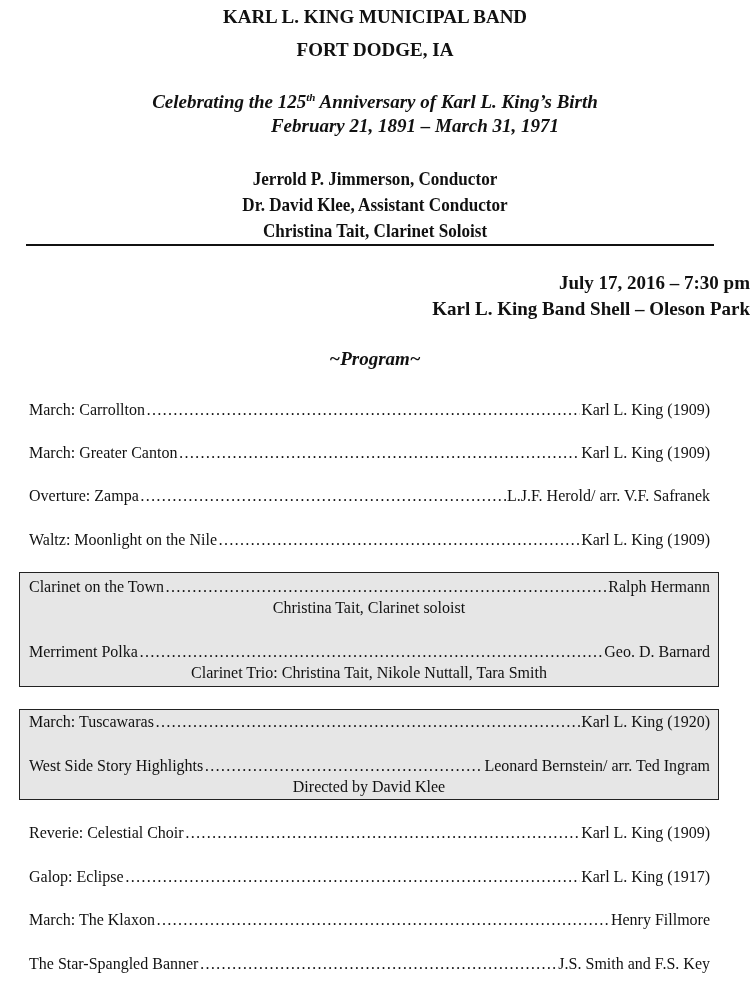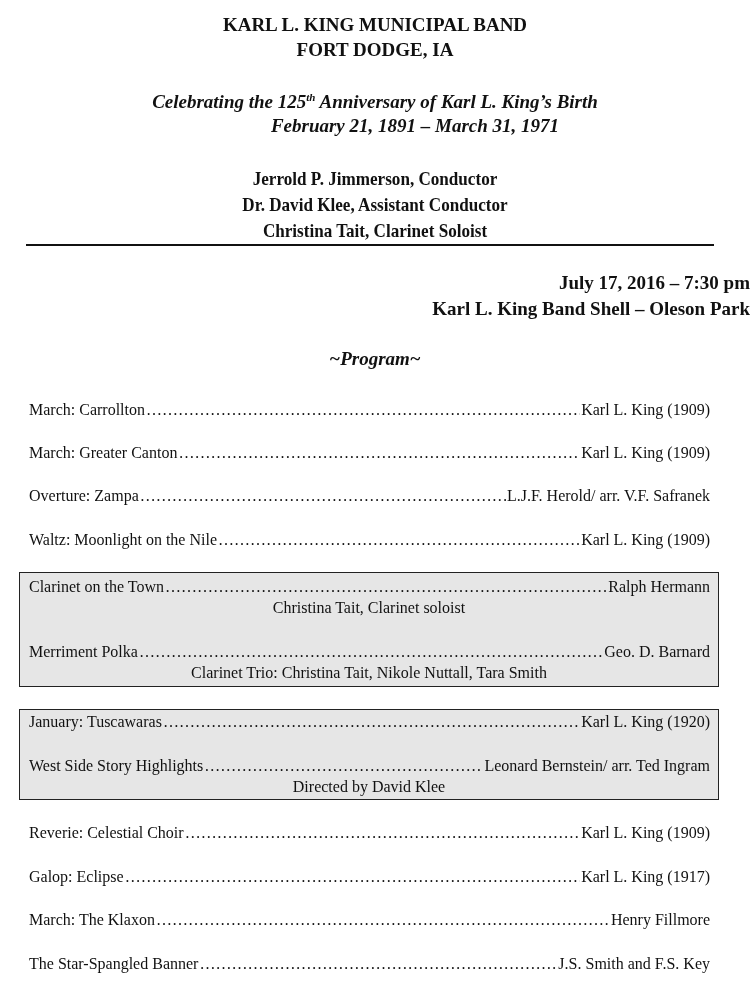--- a/index.html
+++ b/index.html
@@ -2,21 +2,21 @@
 <html><head>
 <meta charset="utf-8">
 <style>
   html, body { margin: 0; padding: 0; background: #ffffff; }
   body {
     width: 750px; height: 1000px; position: relative; overflow: hidden;
     font-family: "Liberation Serif", "DejaVu Serif", serif; color: #111;
   }
   .center { position: absolute; left: 0; width: 750px; text-align: center; }
   .title { font-weight: bold; font-size: 19px; line-height: 25px; }
-  .title.l1 { top: 12px; }
+  .title.l1 { top: 4px; }
   .title.l2 { top: 37px; }
   .italic-b { font-weight: bold; font-style: italic; font-size: 19px; line-height: 24px; }
   .sub1 { top: 90px; }
   .sub2 { top: 114px; padding-left: 40px; }
   sup { font-size: 11px; line-height: 0; vertical-align: 7px; }
   .staff { font-weight: bold; font-size: 19px; line-height: 26px; transform: scaleX(0.9); }
   .staff1 { top: 166px; }
   .staff2 { top: 192px; }
   .staff3 { top: 218px; }
   .rule { position: absolute; left: 26px; width: 688px; top: 244px; height: 2px; background: #111; }
@@ -100,21 +100,21 @@
 <div class="note" style="top:597px">Christina Tait, Clarinet soloist</div>
 <div class="row" style="top:641px">
   <span class="piece">Merriment Polka</span>
   <span class="dots"></span>
   <span class="composer">Geo. D. Barnard</span>
 </div>
 <div class="note" style="top:662px">Clarinet Trio: Christina Tait, Nikole Nuttall, Tara Smith</div>
 
 <div class="box box2"></div>
 <div class="row" style="top:711px">
-  <span class="piece">January: Tuscawaras</span>
+  <span class="piece">March: Tuscawaras</span>
   <span class="dots"></span>
   <span class="composer">Karl  L. King (1920)</span>
 </div>
 <div class="row" style="top:755px">
   <span class="piece">West Side Story Highlights</span>
   <span class="dots"></span>
   <span class="composer">Leonard Bernstein/ arr. Ted Ingram</span>
 </div>
 <div class="note" style="top:776px">Directed by David Klee</div>
 

